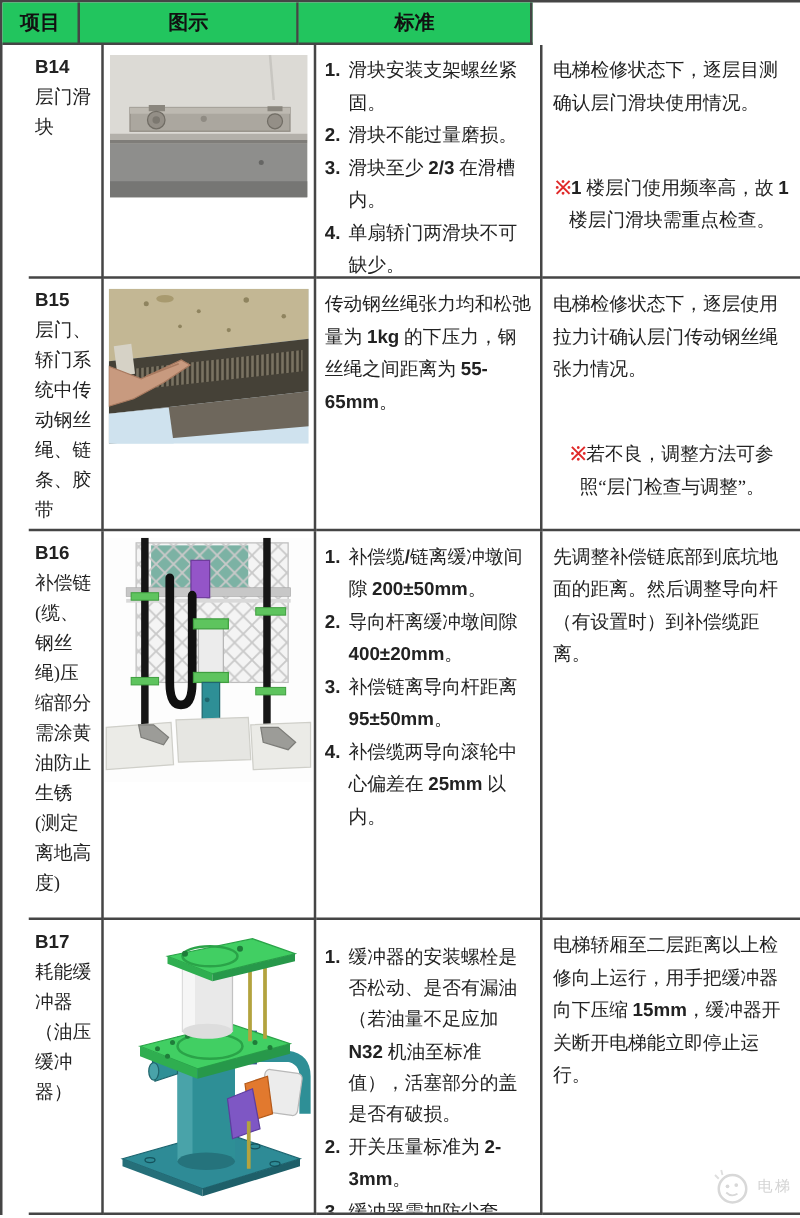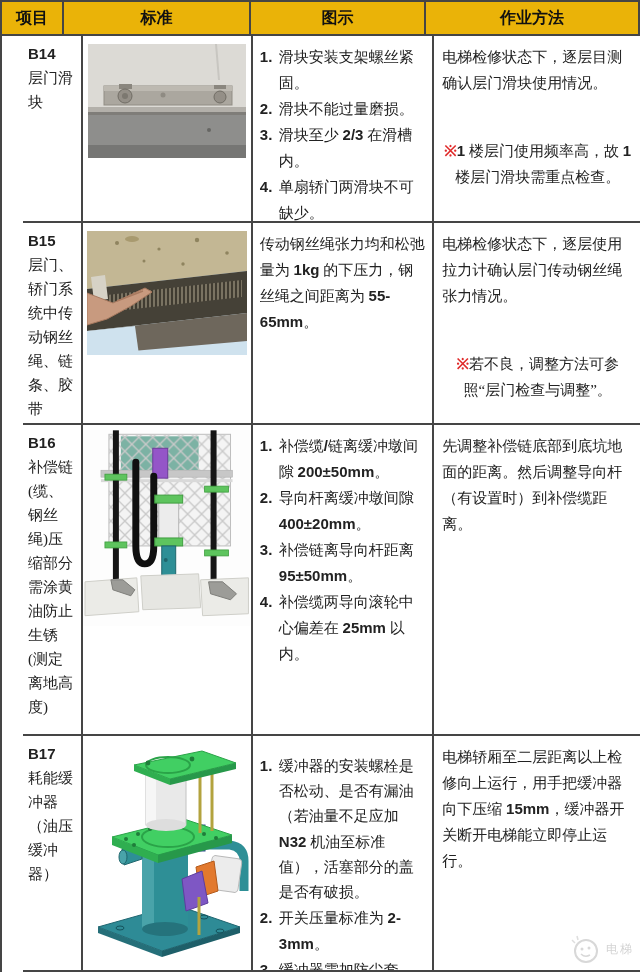--- a/index.html
+++ b/index.html
@@ -11,21 +11,21 @@
       overflow:hidden;font-size:15px;}
   .c1{width:62px;}
   .c2{width:175px;display:flex;justify-content:center;align-items:flex-start;}
   .c3{width:187px;}
   .c4{width:214px;}
   .r-head{height:34px;}
   .r0{height:187px;}
   .r1{height:202px;}
   .r2{height:311px;}
   .r3{height:236px;}
-  .th{background:#eab308;font-weight:bold;font-size:16px;display:flex;align-items:center;justify-content:center;color:#111;}
+  .th{background:#22c55e;font-weight:bold;font-size:16px;display:flex;align-items:center;justify-content:center;color:#111;}
   .item{padding:6px 5px;line-height:24px;margin-left:21px;}
   .item .code{font-weight:bold;}
   .std{padding:8px 6px 0 7px;line-height:26px;}
   .r3 .std{line-height:25px;padding-top:17px;}
   .li{padding-left:19px;}
   .num{margin-left:-19px;display:inline-block;width:19px;}
   .meth{padding:8px 7px 0 8px;line-height:26px;}
   .note{margin-top:42px;text-align:center;}
   .mark{color:#e02a2a;font-weight:bold;}
   b{font-family:"Liberation Sans",sans-serif;font-weight:bold;}
@@ -35,23 +35,22 @@
              color:#d4d4d4;font-size:12px;letter-spacing:2px;}
 </style>
 </head>
 <body>
 
 <div class="page">
   <div class="tbl">
 
     <div class="tr r-head">
       <div class="td th c1">项目</div>
+      <div class="td th c2">图示</div>
       <div class="td th c3">标准</div>
-      <div class="td th c2">图示</div>
-      <div class="td th c4">作业方法</div>
     </div>
 
     <div class="tr r0">
       <div class="td item c1">
         <div class="code"><b>B14</b></div>
         <div>层门滑块</div>
       </div>
       <div class="td c2">
         <svg width="158" height="114" viewBox="0 0 158 114">
           <rect width="158" height="114" fill="#d7d5d0"></rect>

